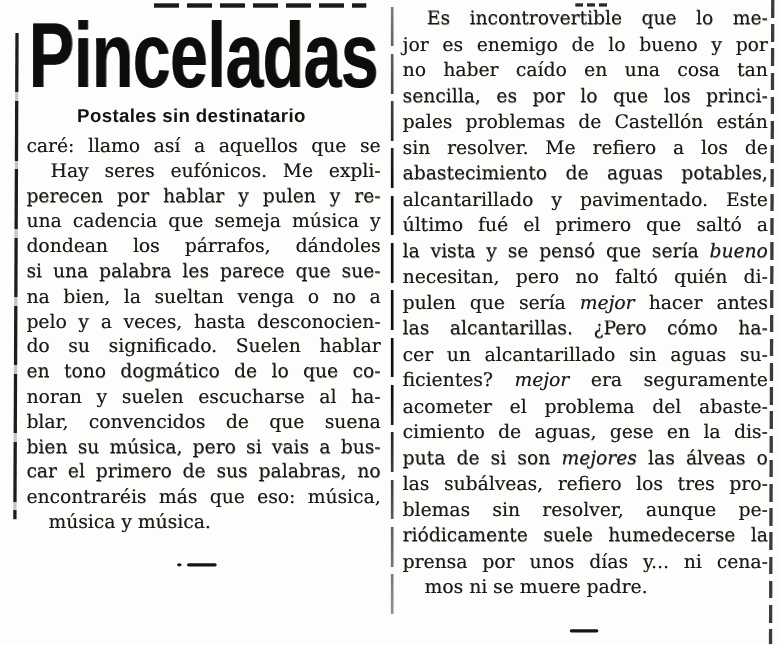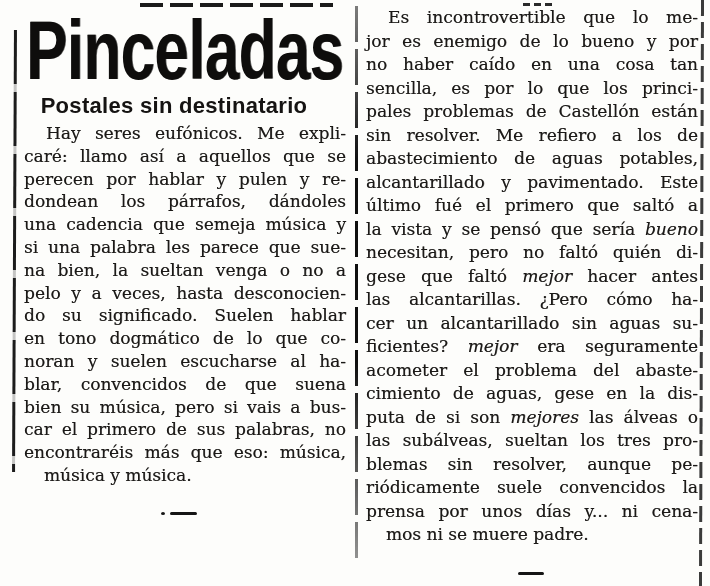--- a/index.html
+++ b/index.html
@@ -48,21 +48,21 @@
     position:absolute;left:2px;top:0;margin:0;
     font-family:"Liberation Sans",sans-serif;
     font-weight:bold;font-size:84px;line-height:80px;
     color:#0e0d0c;white-space:nowrap;letter-spacing:-1px;
     transform:scaleX(.74);transform-origin:left top;
     text-shadow:1px 0 0 rgba(14,13,12,.6);
   }
   .subtitle{
     position:absolute;left:0;top:84px;width:300px;margin:0;
     font-family:"Liberation Sans",sans-serif;
-    font-weight:bold;font-size:22px;line-height:24px;
+    font-weight:bold;font-size:17px;line-height:24px;
     text-align:center;color:#151312;letter-spacing:.3px;
   }
   .body-text{position:absolute;left:0;right:0;}
   .col-left  .body-text{top:112px;}
   .col-right .body-text{top:0;}
 
   .tline{
     display:block;
     font-size:17px;
     text-align:justify;text-align-last:justify;
@@ -93,25 +93,25 @@
   <div class="rule rule-top"></div>
   <div class="rule rule-top-right"></div>
   <div class="rule rule-left"></div>
   <div class="rule rule-mid"></div>
   <div class="rule rule-right"></div>
 
   <div class="col col-left">
     <h1 class="title">Pinceladas</h1>
     <h2 class="subtitle">Postales sin destinatario</h2>
     <div class="body-text" id="left-body">
+        <div class="tline"><span>caré: llamo así a aquellos que se</span></div>
         <div class="tline indent"><span>Hay seres eufónicos. Me expli-</span></div>
-        <div class="tline"><span>caré: llamo así a aquellos que se</span></div>
         <div class="tline"><span>perecen por hablar y pulen y re-</span></div>
+        <div class="tline"><span>una cadencia que semeja música y</span></div>
         <div class="tline"><span>dondean los párrafos, dándoles</span></div>
-        <div class="tline"><span>una cadencia que semeja música y</span></div>
         <div class="tline"><span>si una palabra les parece que sue-</span></div>
         <div class="tline"><span>na bien, la sueltan venga o no a</span></div>
         <div class="tline"><span>pelo y a veces, hasta desconocien-</span></div>
         <div class="tline"><span>do su significado. Suelen hablar</span></div>
         <div class="tline"><span>en tono dogmático de lo que co-</span></div>
         <div class="tline"><span>noran y suelen escucharse al ha-</span></div>
         <div class="tline"><span>blar, convencidos de que suena</span></div>
         <div class="tline"><span>bien su música, pero si vais a bus-</span></div>
         <div class="tline"><span>car el primero de sus palabras, no</span></div>
         <div class="tline"><span>encontraréis más que eso: música,</span></div>
@@ -126,29 +126,29 @@
         <div class="tline"><span>jor es enemigo de lo bueno y por</span></div>
         <div class="tline"><span>no haber caído en una cosa tan</span></div>
         <div class="tline"><span>sencilla, es por lo que los princi-</span></div>
         <div class="tline"><span>pales problemas de Castellón están</span></div>
         <div class="tline"><span>sin resolver. Me refiero a los de</span></div>
         <div class="tline"><span>abastecimiento de aguas potables,</span></div>
         <div class="tline"><span>alcantarillado y pavimentado. Este</span></div>
         <div class="tline"><span>último fué el primero que saltó a</span></div>
         <div class="tline"><span>la vista y se pensó que sería </span><span class="it">bueno</span></div>
         <div class="tline"><span>necesitan, pero no faltó quién di-</span></div>
-        <div class="tline"><span>gese que faltó </span><span class="it">mejor</span><span> hacer antes</span></div>
+        <div class="tline"><span>pulen que sería </span><span class="it">mejor</span><span> hacer antes</span></div>
         <div class="tline"><span>las alcantarillas. ¿Pero cómo ha-</span></div>
         <div class="tline"><span>cer un alcantarillado sin aguas su-</span></div>
         <div class="tline"><span>ficientes? </span><span class="it">mejor</span><span> era seguramente</span></div>
         <div class="tline"><span>acometer el problema del abaste-</span></div>
         <div class="tline"><span>cimiento de aguas, gese en la dis-</span></div>
         <div class="tline"><span>puta de si son </span><span class="it">mejores</span><span> las álveas o</span></div>
-        <div class="tline"><span>las subálveas, sueltan los tres pro-</span></div>
+        <div class="tline"><span>las subálveas, refiero los tres pro-</span></div>
         <div class="tline"><span>blemas sin resolver, aunque pe-</span></div>
-        <div class="tline"><span>riódicamente suele convencidos la</span></div>
+        <div class="tline"><span>riódicamente suele humedecerse la</span></div>
         <div class="tline"><span>prensa por unos días y... ni cena-</span></div>
         <div class="tline last"><span>mos ni se muere padre.</span></div>
       </div>
     <div class="end-dash end-dash-right"></div>
   </div>
 
 </div>
 
 </body></html>

